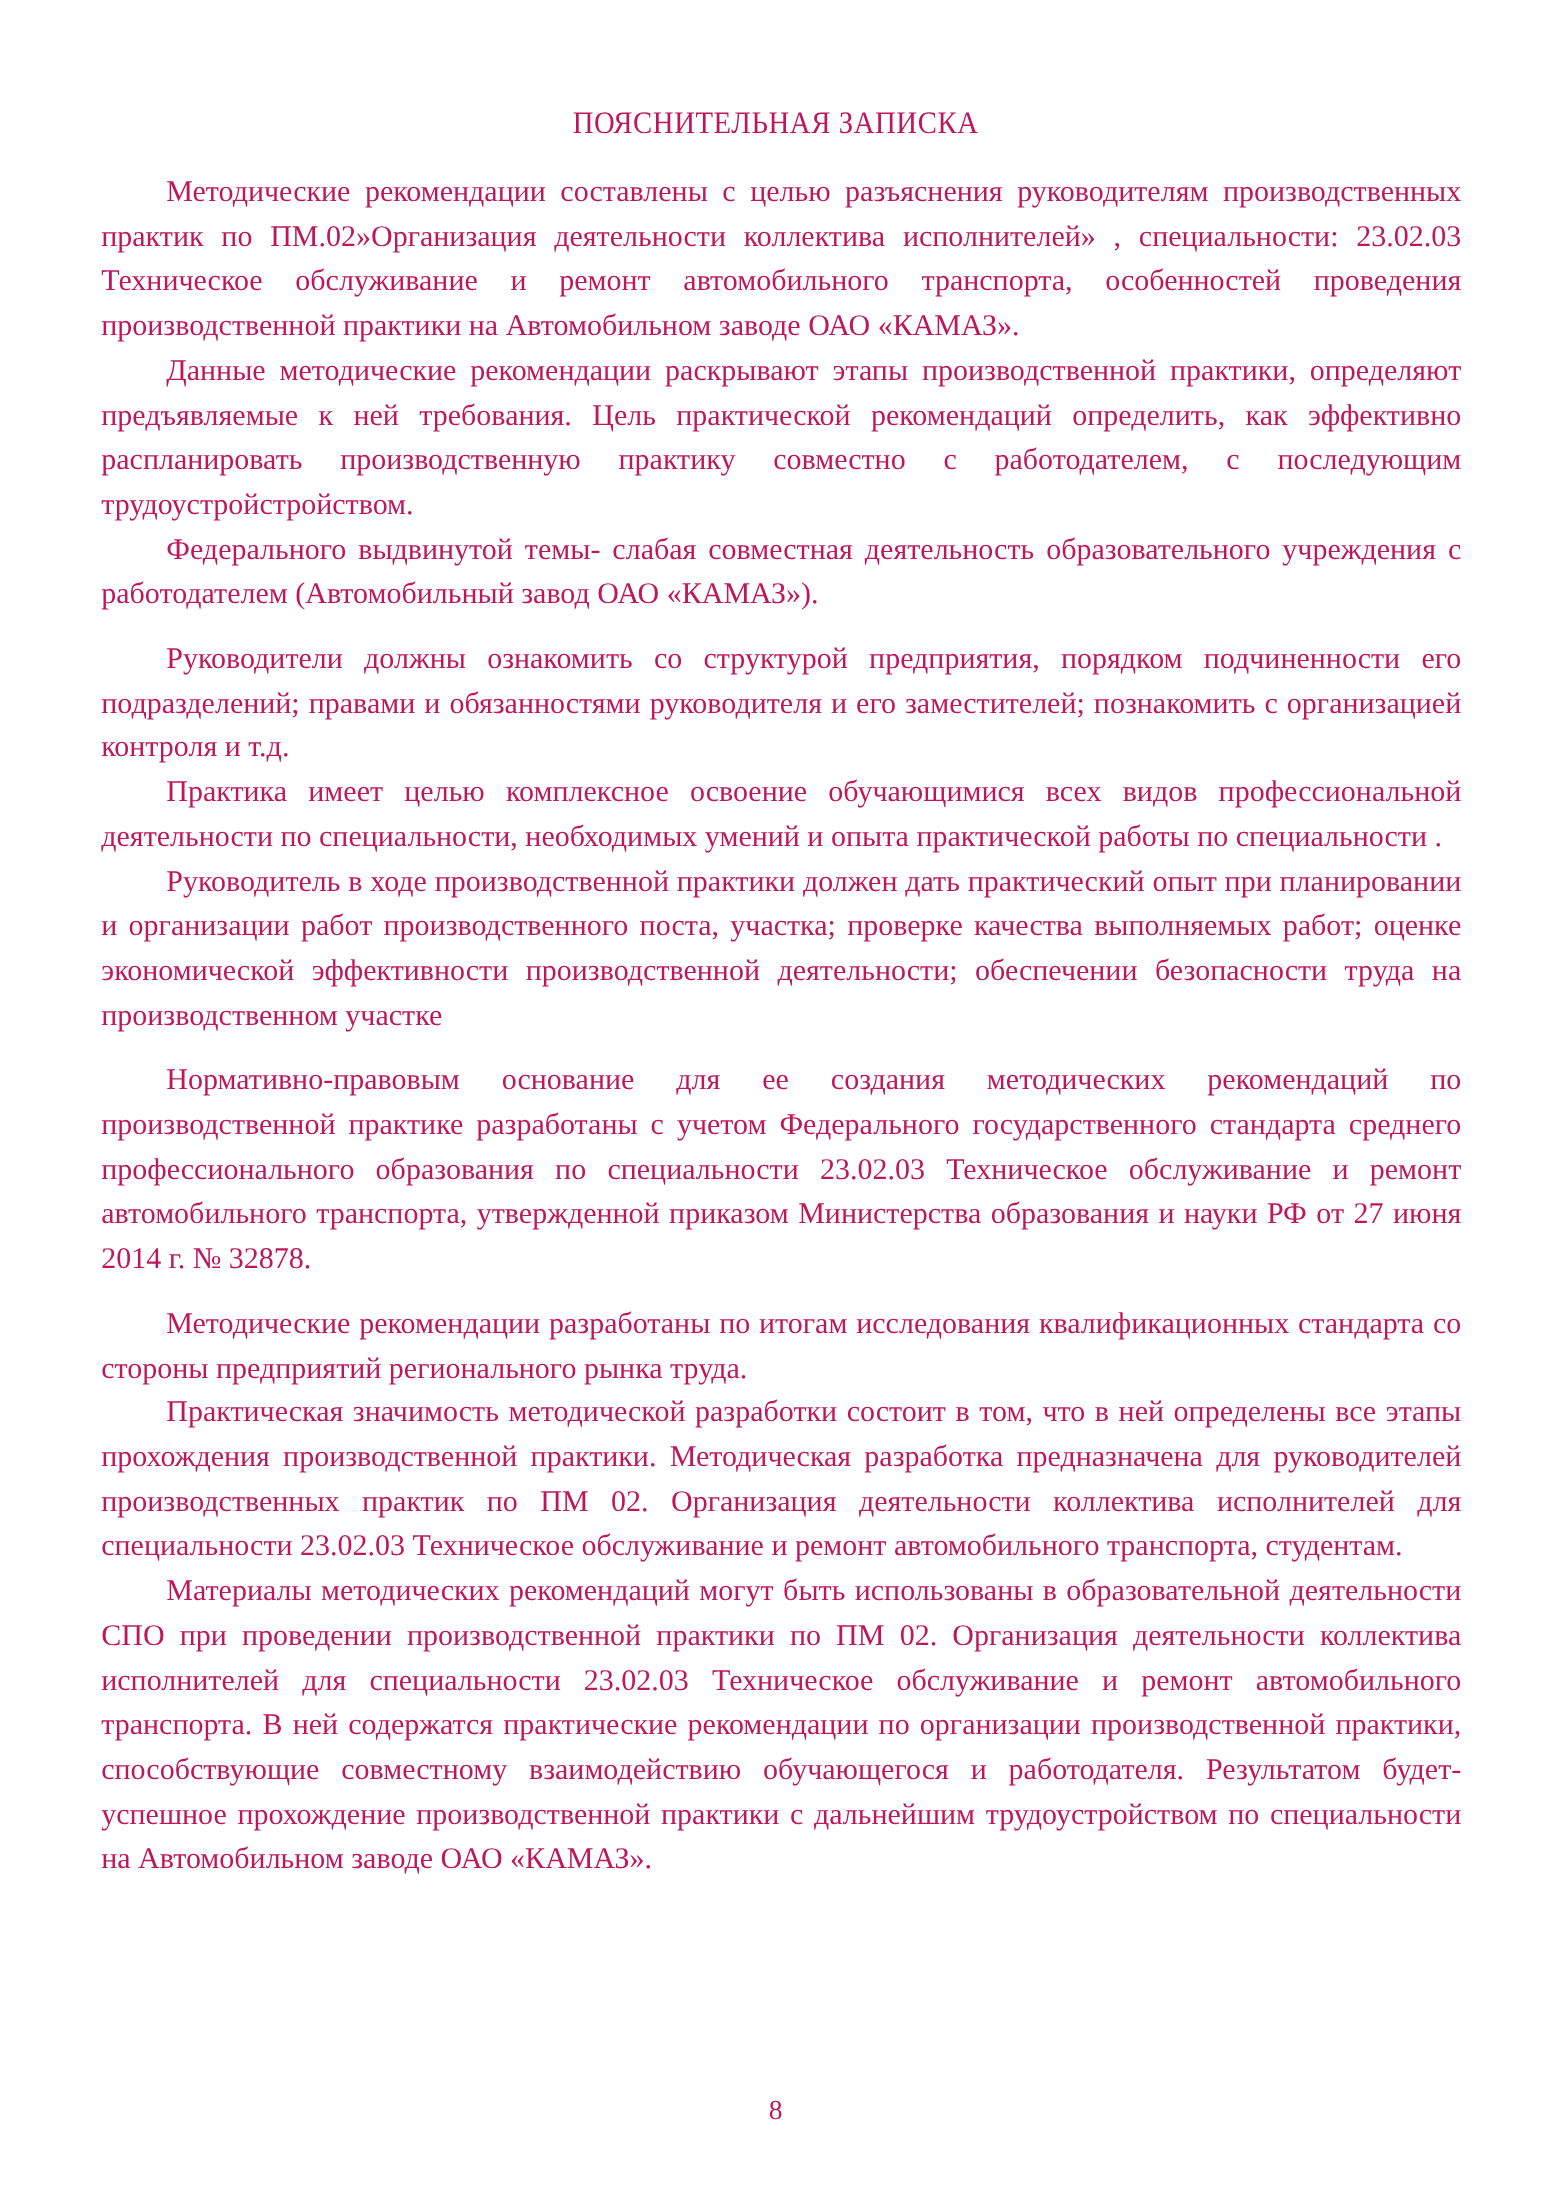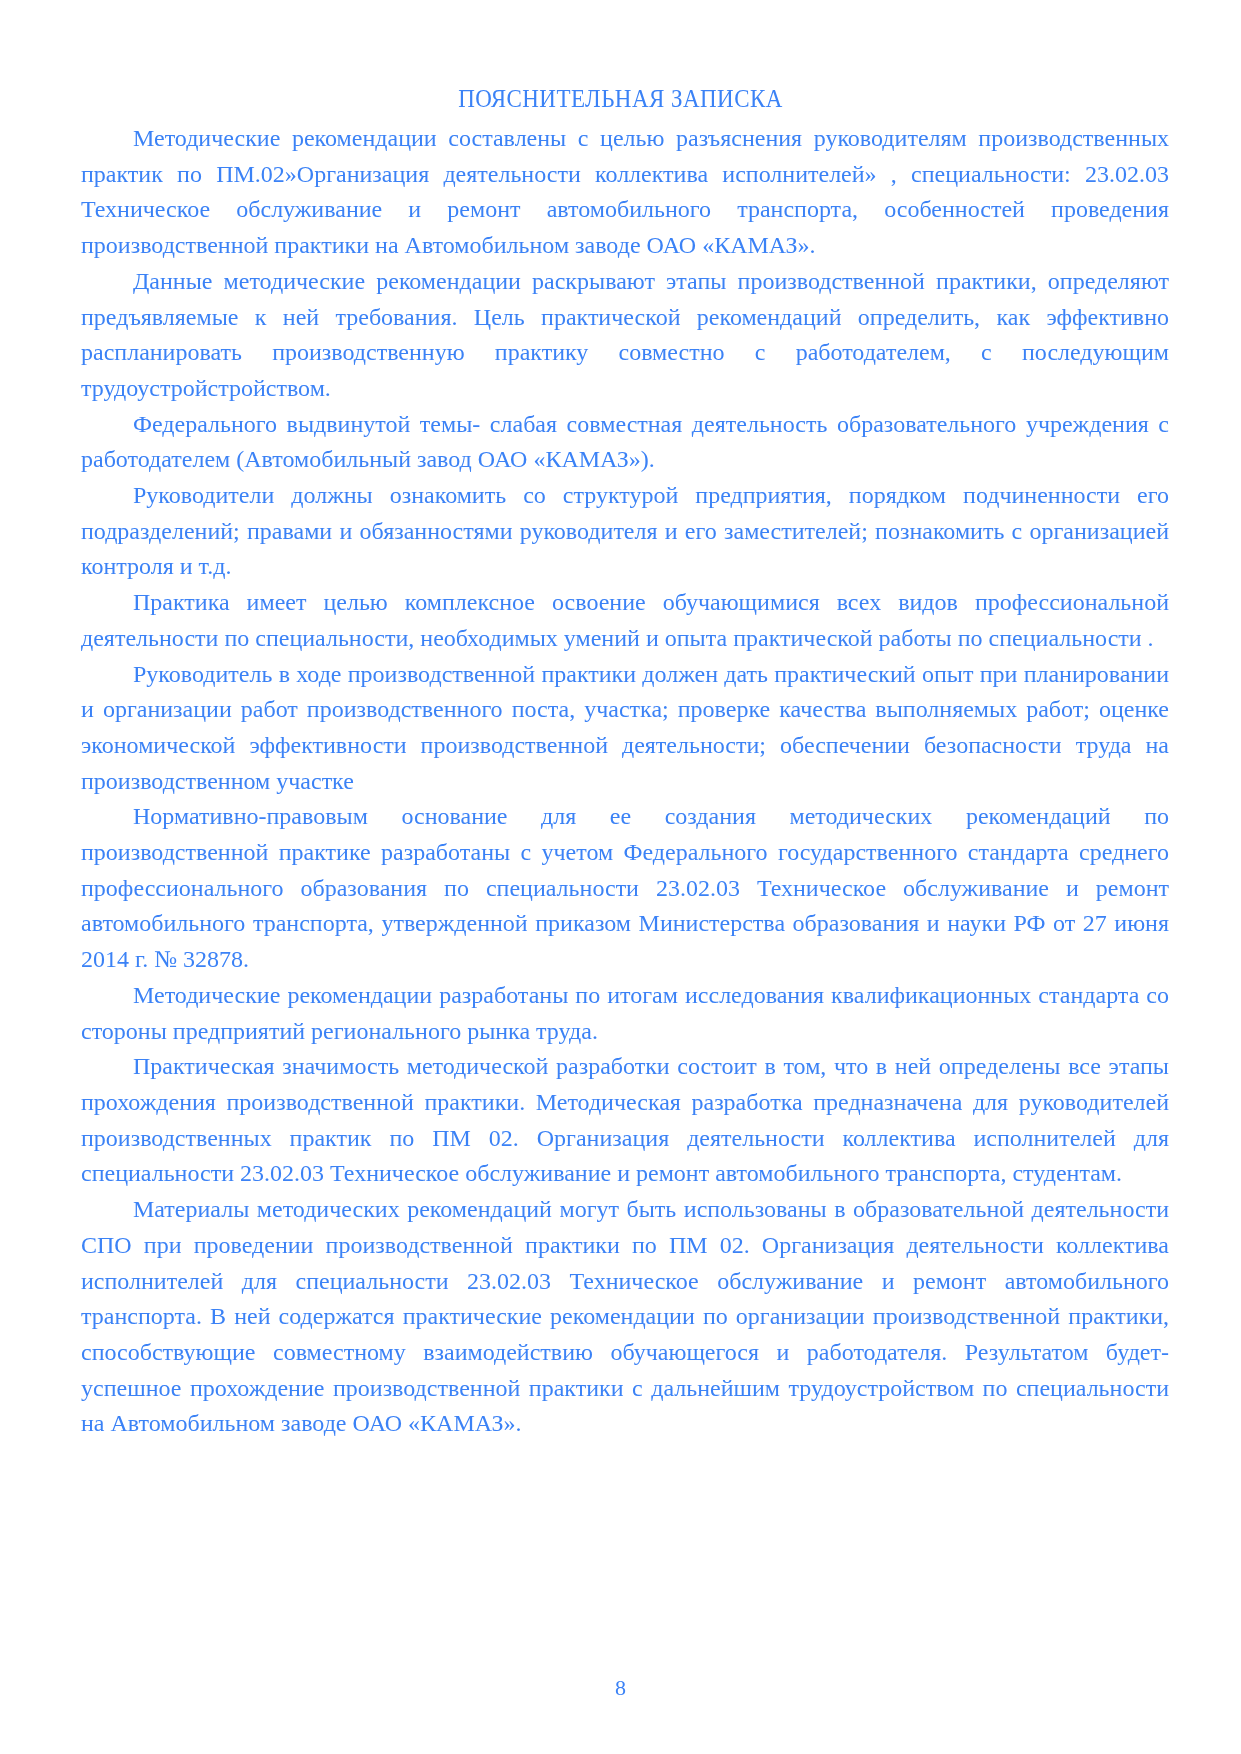--- a/index.html
+++ b/index.html
@@ -1,33 +1,33 @@
 <!DOCTYPE html>
 <html><head>
 <meta charset="utf-8">
 <style>
   html, body { margin: 0; padding: 0; background: #ffffff; }
   body { width: 1241px; height: 1754px; position: relative; overflow: hidden; }
   .page {
     position: absolute; left: 0; top: 0; width: 1196px; height: 1754px;
-    background: #ffffff; color: #3b82f6;
+    background: #ffffff; color: #be185d;
     font-family: "Liberation Serif", "DejaVu Serif", serif;
     border-radius: 14px;
   }
   .title {
     position: absolute; top: 85px; left: 0; width: 1241px;
     text-align: center; font-size: 25px; letter-spacing: 0.5px;
     transform: scaleX(0.92);
   }
   .body {
     position: absolute; top: 121px; left: 81px; width: 1088px;
     font-size: 24px; line-height: 35.7px;
     text-align: justify;
   }
-  .para { margin: 0 0 0 0; text-indent: 52px; }
+  .para { margin: 16px 0 0 0; text-indent: 52px; }
   .para.gap { margin-top: 0px; }
   .page-number {
     position: absolute; top: 1675px; left: 0; width: 1241px;
     text-align: center; font-size: 22px;
   }
 </style>
 </head>
 <body>
 
 <div class="page">

